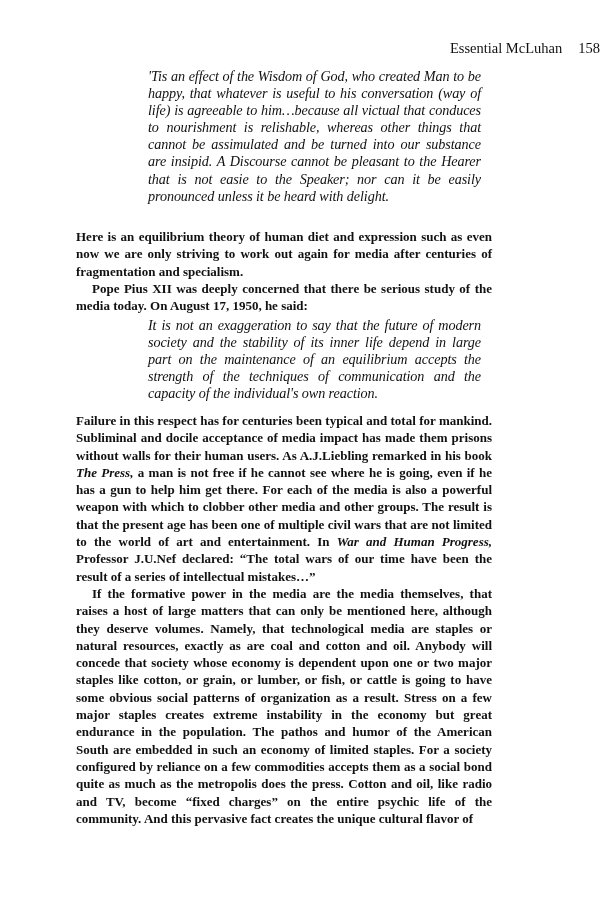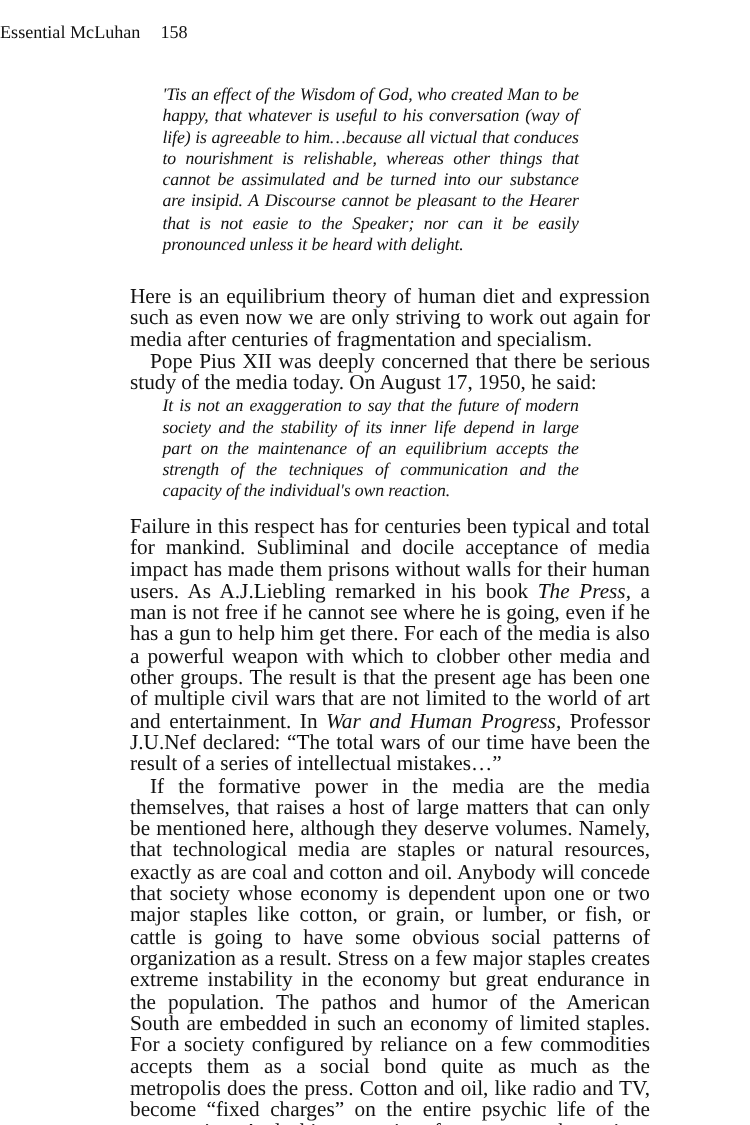--- a/index.html
+++ b/index.html
@@ -15,51 +15,52 @@
       color: #111111;
       font-family: "Liberation Serif", "DejaVu Serif", serif;
     }
     .page {
       position: absolute;
       left: 0; top: 0;
       width: 600px; height: 900px;
     }
     .running-header {
       position: absolute;
-      top: 18px;
+      top: 40px;
       left: 0;
       width: 600px;
-      text-align: left;
+      text-align: right;
       font-size: 14.5px;
       line-height: 17px;
       word-spacing: 0px;
     }
     .running-header .page-num {
       margin-left: 16px;
     }
     .quote {
       position: absolute;
-      left: 130px;
+      left: 148px;
       width: 333px;
       font-style: italic;
       font-size: 14.2px;
       line-height: 17.1px;
       text-align: justify;
       letter-spacing: -0.1px;
     }
     .quote p { margin: 0; }
     .quote-1 { top: 68px; }
     .quote-2 { top: 317px; }
     .body-block {
       position: absolute;
-      left: 104px;
+      left: 76px;
       width: 416px;
-      font-size: 17px;
+      font-size: 13px;
       line-height: 17.3px;
       text-align: justify;
+      font-weight: bold;
     }
     .body-block p {
       margin: 0;
     }
     .body-block p.indent {
       text-indent: 16px;
     }
     .body-1 { top: 228px; }
     .body-2 { top: 412px; }
     em { font-style: italic; margin-top: 40px; }

